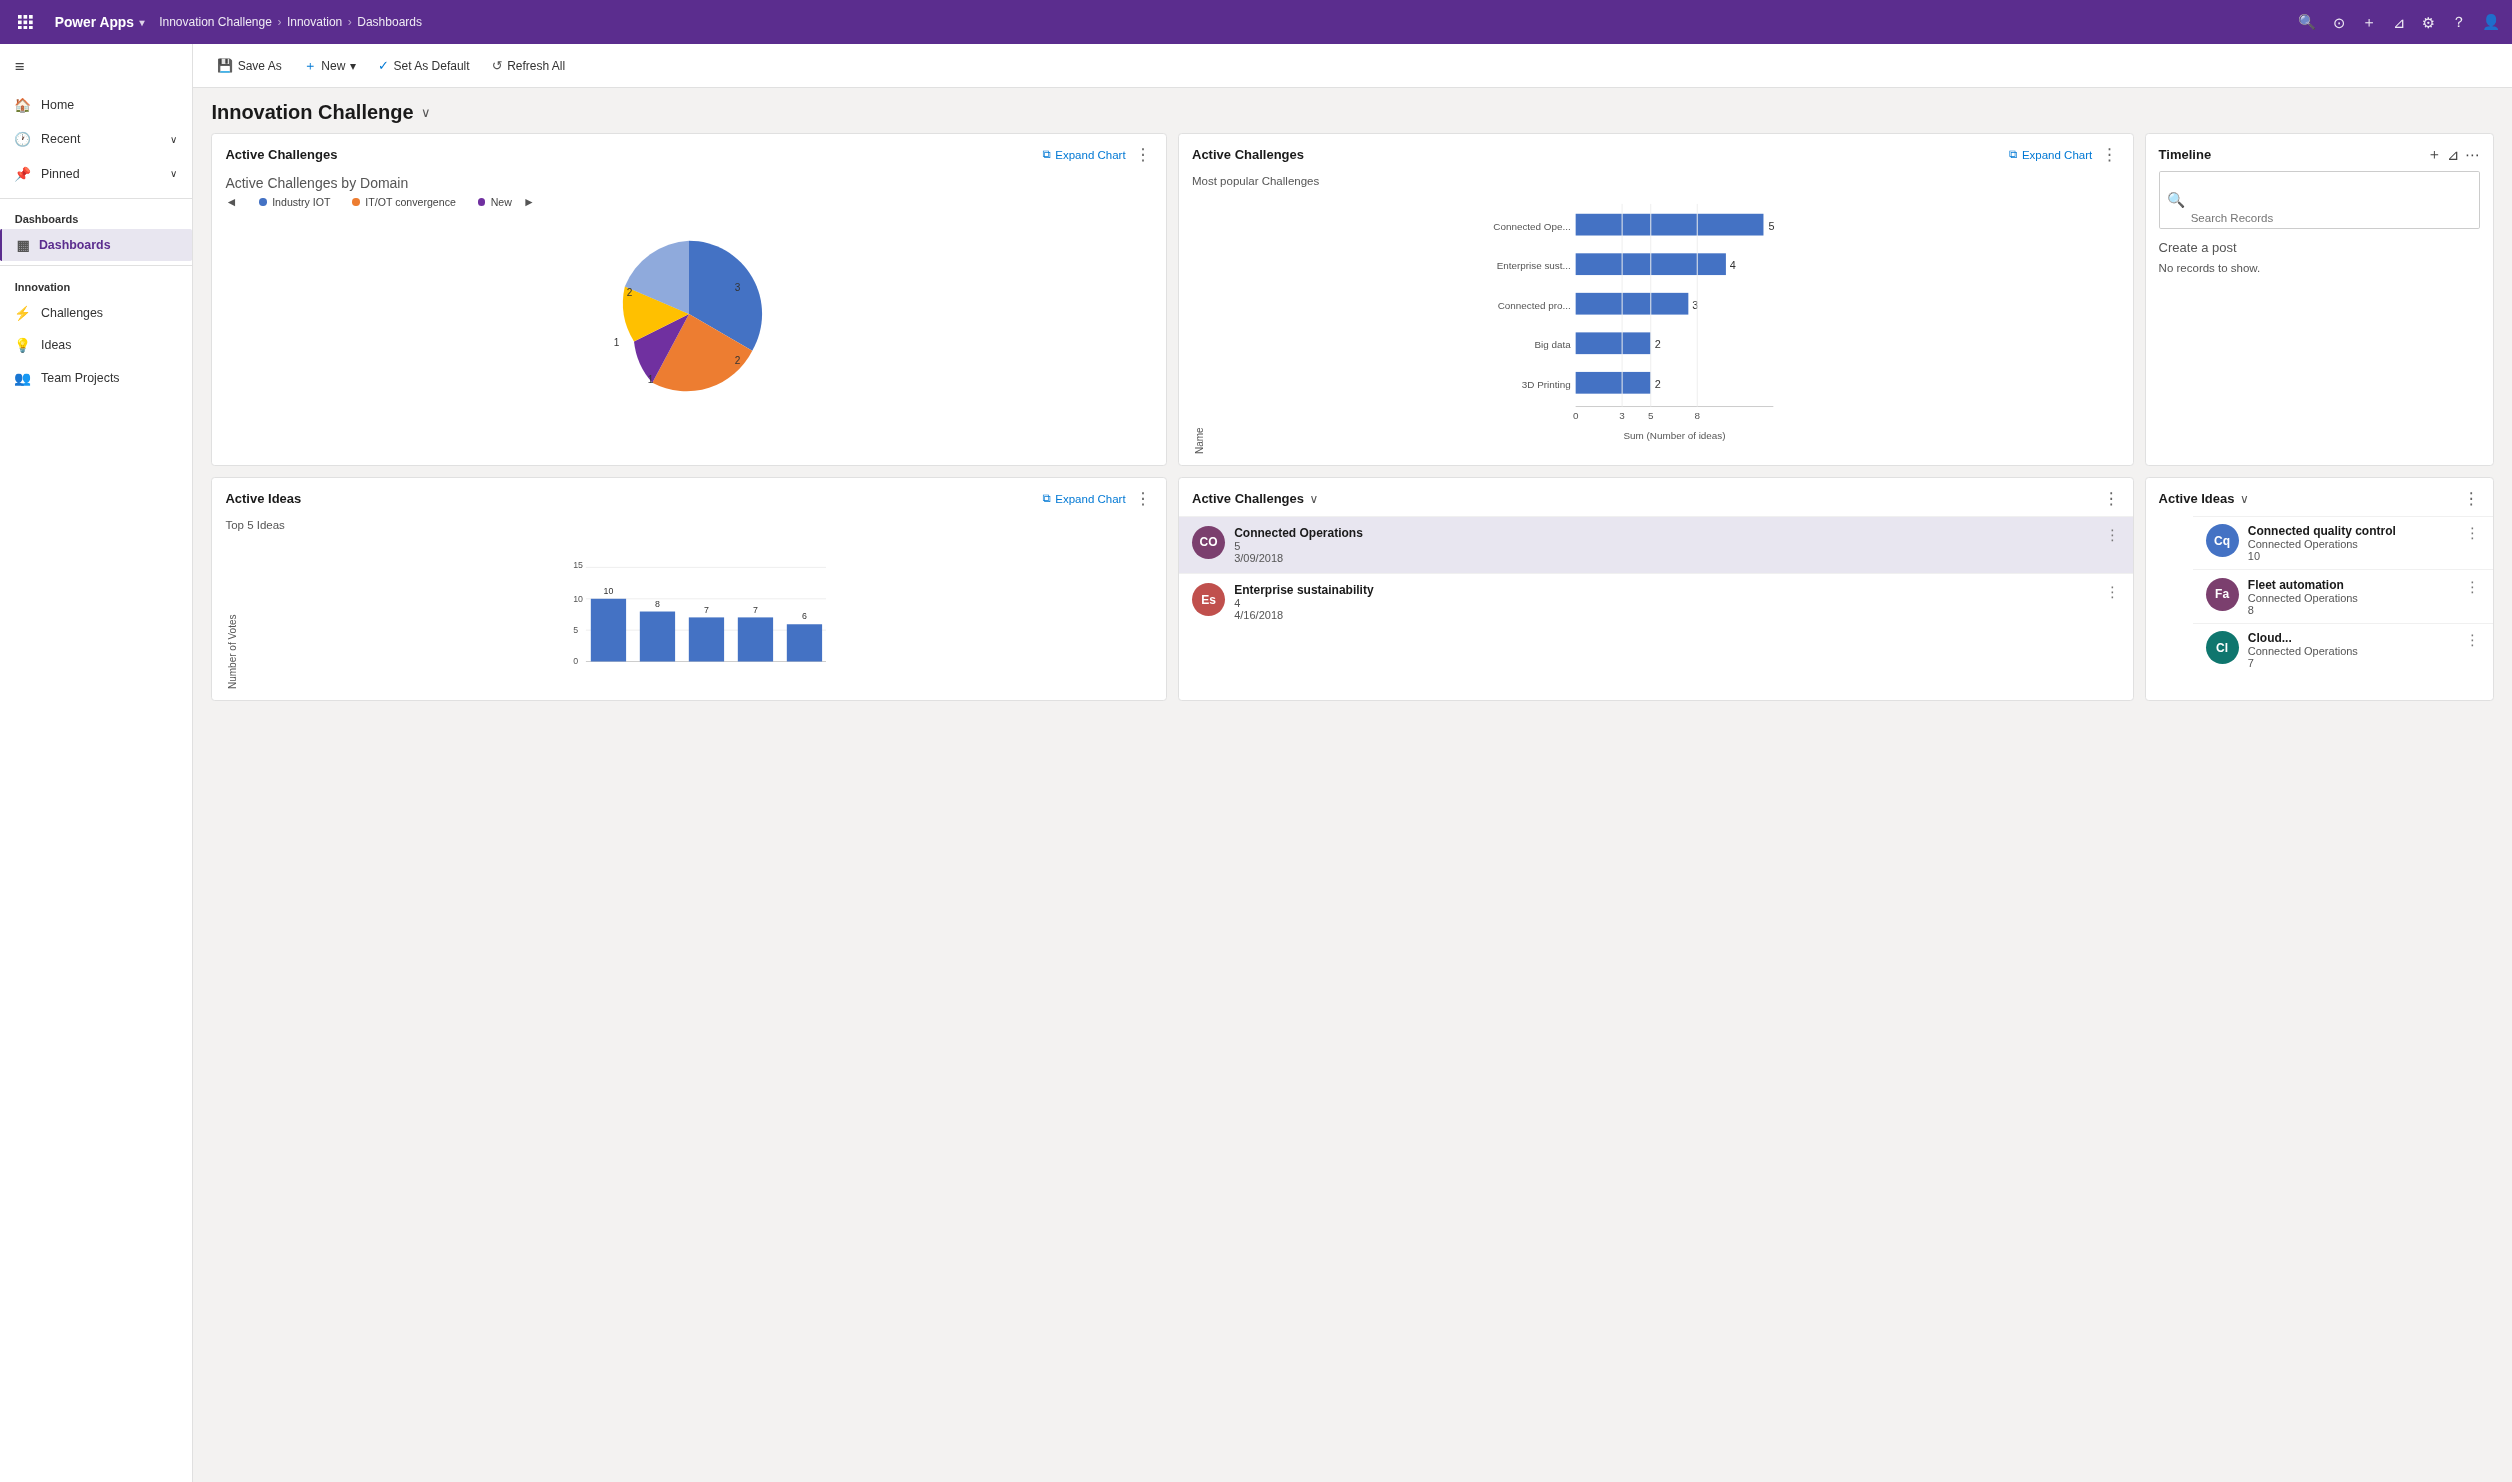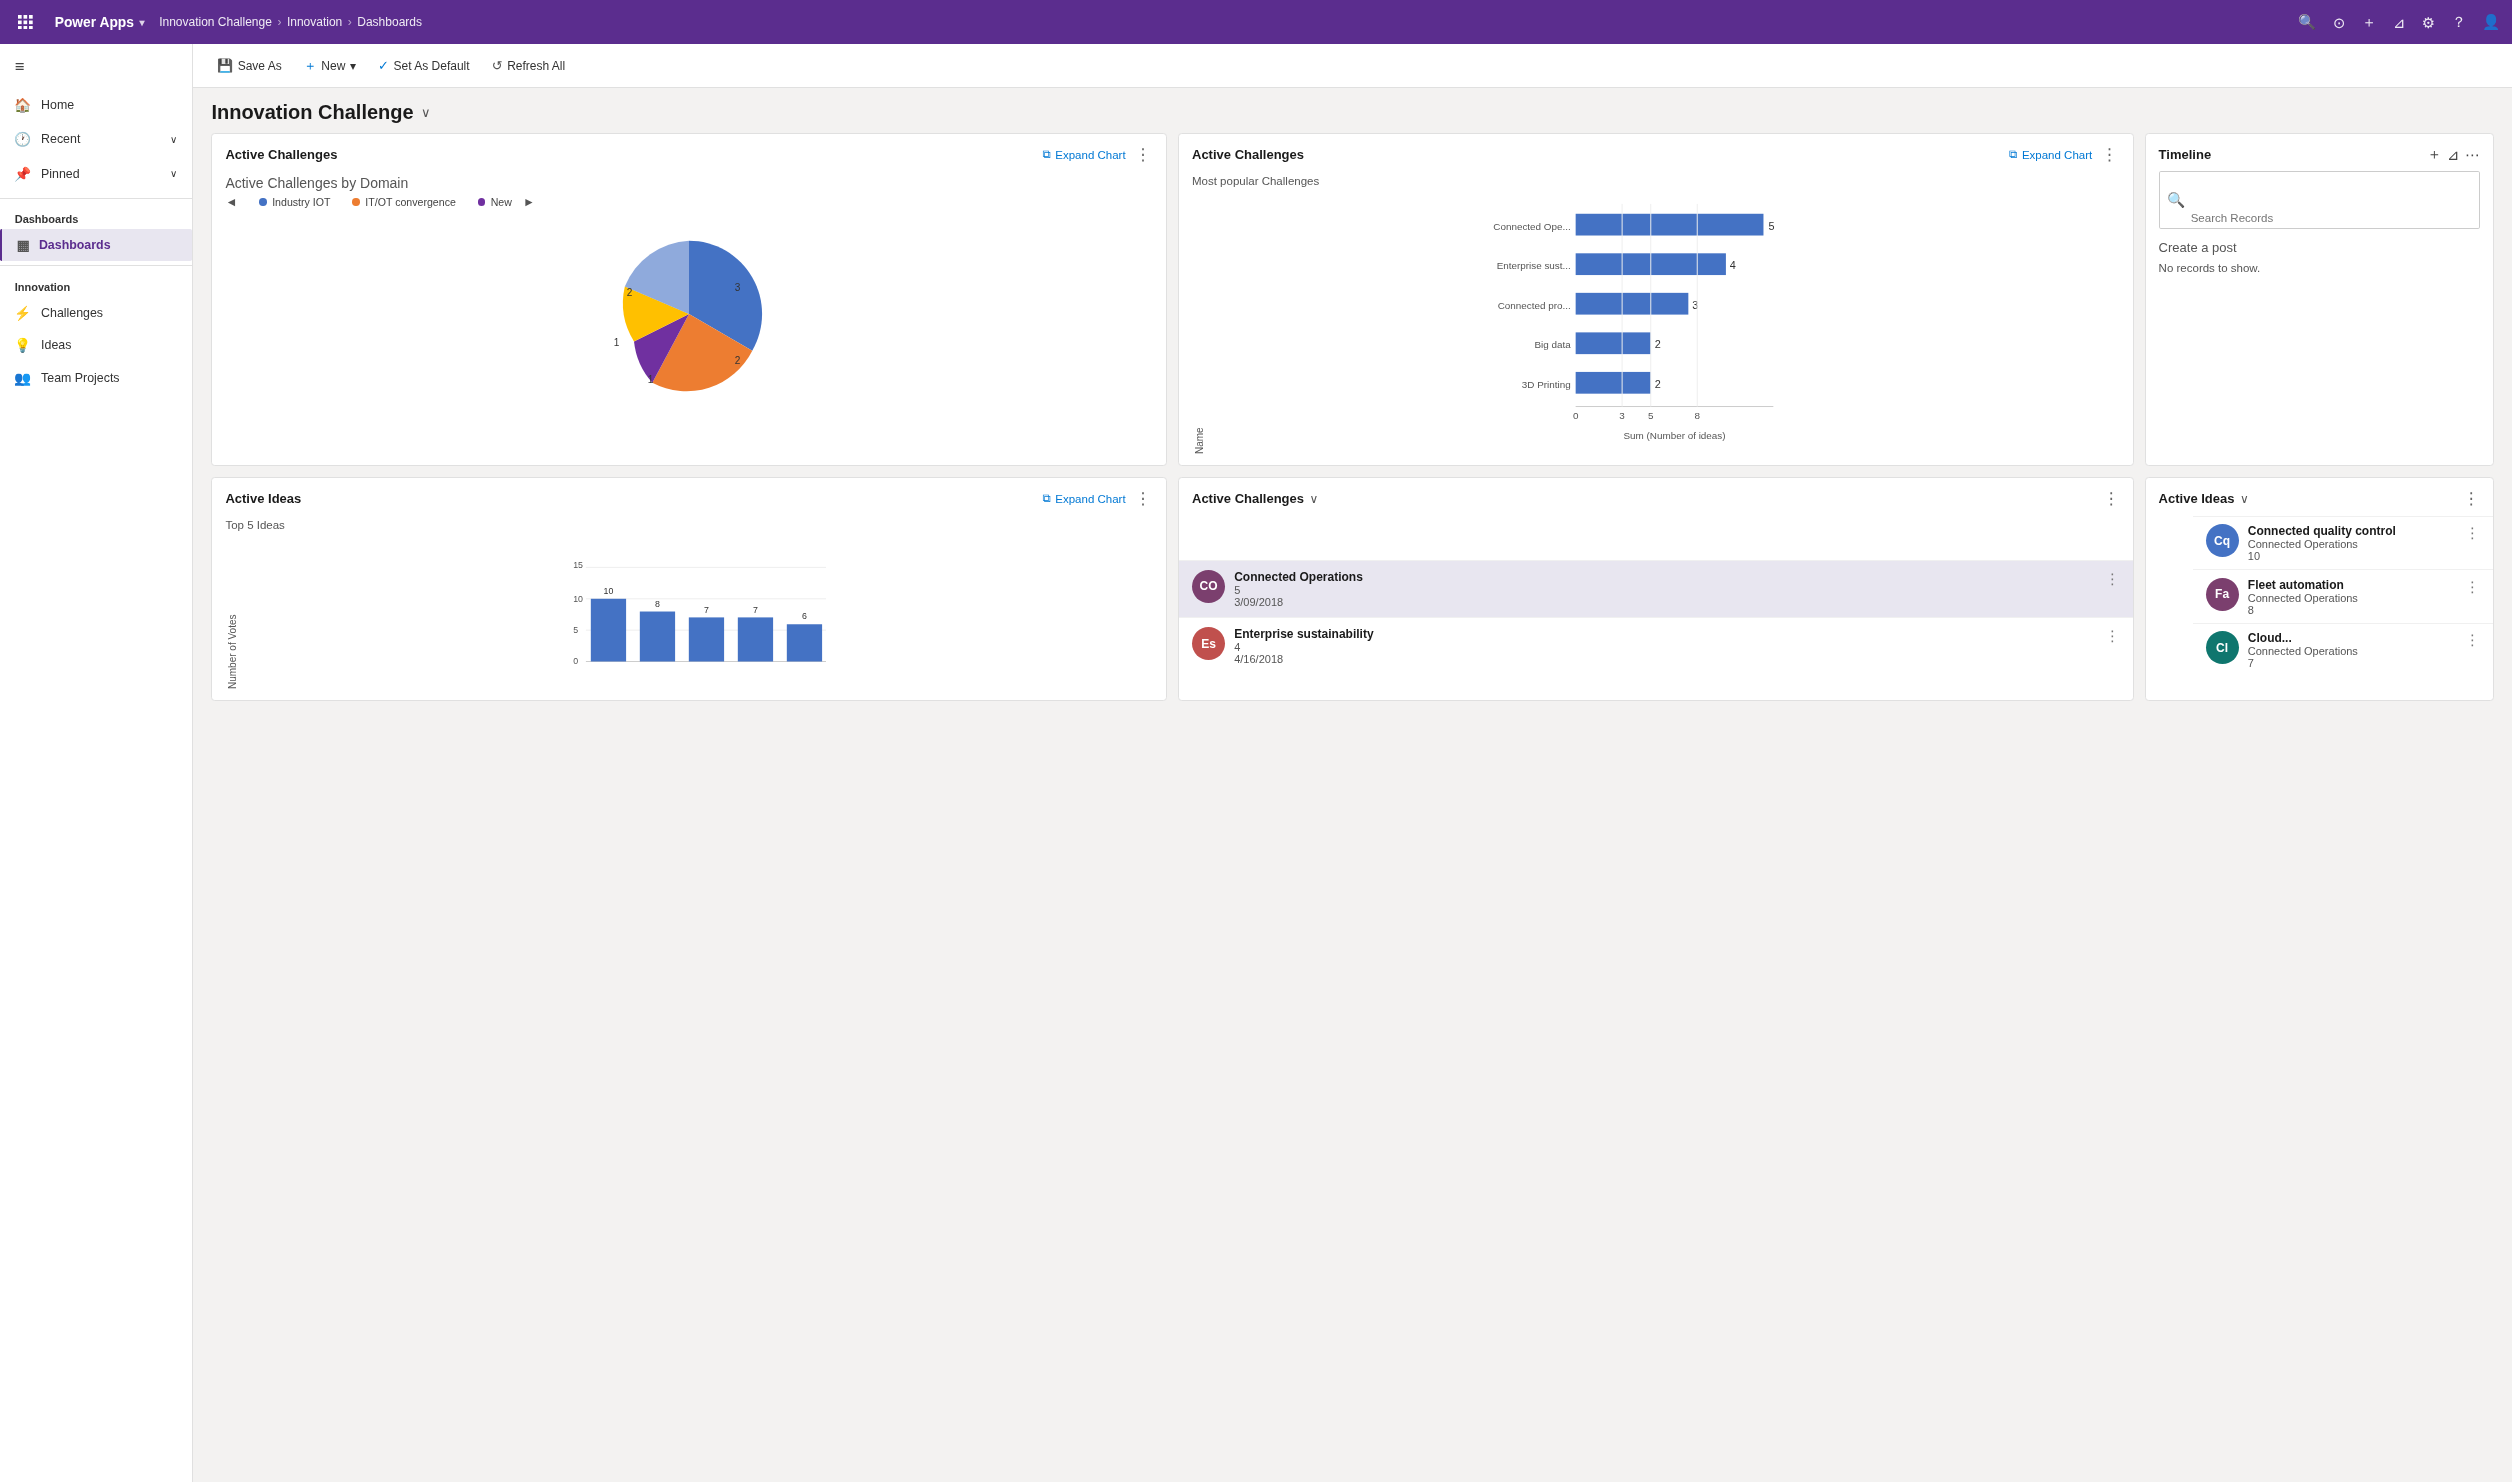--- a/index.html
+++ b/index.html
@@ -178,21 +178,21 @@
       display: flex; align-items: center; padding: 11px 13px 7.3px; gap: 5.5px;
     }
     .list-card-title { font-size: 13px; font-weight: 700; color: #1a1a1a; }
     .list-card-caret { font-size: 12px; color: #555; cursor: pointer; }
     .list-card-spacer { flex: 1; }
     .list-card-more { background: none; border: none; cursor: pointer; font-size: 16.5px; color: #666; }
     .list-item {
       display: flex; align-items: flex-start; gap: 9.2px; padding: 9.2px 13px;
       border-top: 0.9px solid #f0f0f0; cursor: pointer;
     }
-    .list-item.selected { background: #e8e6f0; margin-top: 44px; }
+    .list-item.selected { background: #e8e6f0; }
     .list-avatar {
       width: 33px; height: 33px; border-radius: 50%; display: flex;
       align-items: center; justify-content: center; font-size: 12px;
       font-weight: 600; color: white; flex-shrink: 0;
     }
     .list-item-content { flex: 1; }
     .list-item-title { font-size: 12px; font-weight: 600; color: #1a1a1a; }
     .list-item-sub { font-size: 11px; color: #555; }
     .list-item-more { background: none; border: none; cursor: pointer; font-size: 14.7px; color: #777; }
     .list-scroll-area { overflow-y: auto; max-height: 202px; }

